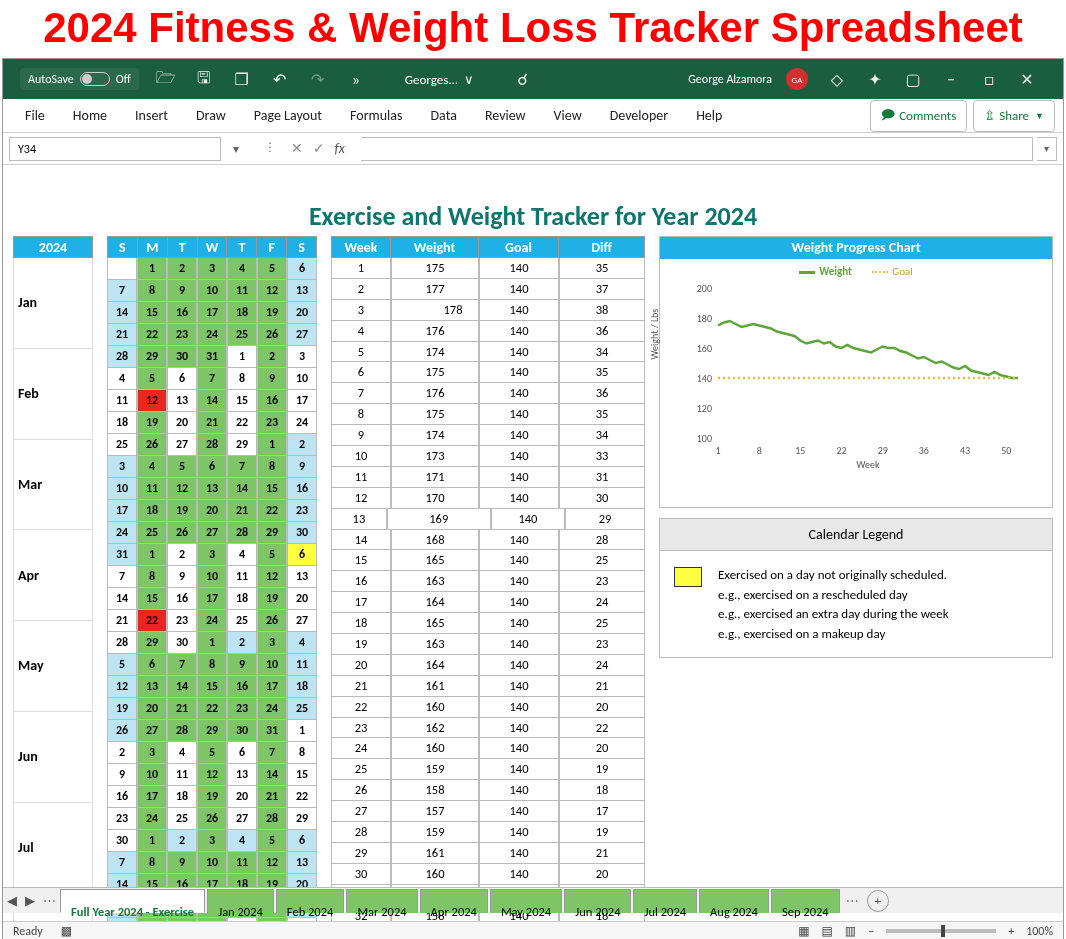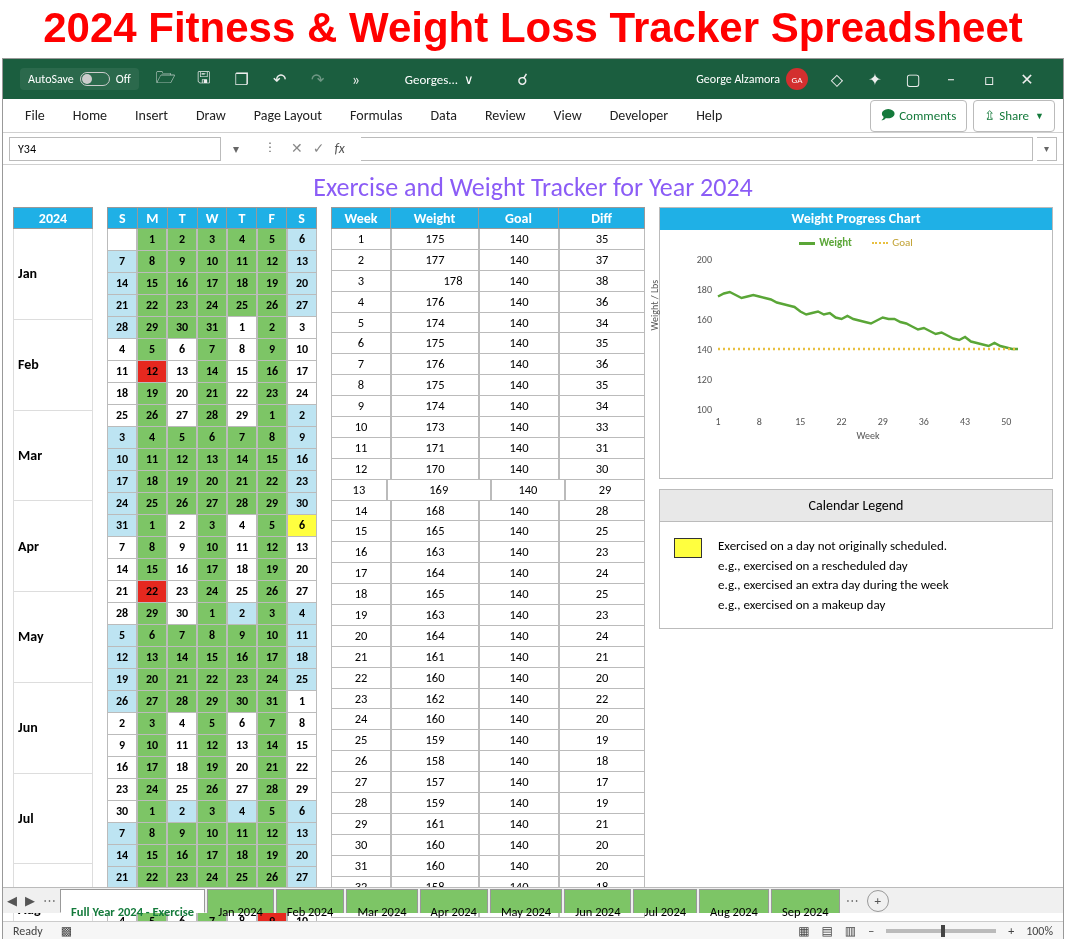--- a/index.html
+++ b/index.html
@@ -6,35 +6,35 @@
 body { background:#fff; width:1066px; height:939px; overflow:hidden; position:relative; }
 .page-title { color:#ff0000; font-size:42px; font-weight:700; text-align:center; padding:4px 0 6px; font-family:Arial,sans-serif; }
 .excel-window { border:1px solid #999; width:1062px; margin:0 2px 2px; position:relative; }
 .titlebar { background:#1b5e3f; height:40px; display:flex; align-items:center; padding:0 17px; color:#fff; }
 .autosave-toggle { display:flex; align-items:center; gap:6px; font-size:12px; background:rgba(255,255,255,0.07); border-radius:4px; padding:4px 8px; margin-right:8px; }
 .toggle-pill { width:30px; height:14px; border:1px solid #ccc; border-radius:8px; position:relative; }
 .toggle-pill::after { content:""; width:10px; height:10px; border-radius:50%; background:#ccc; position:absolute; left:1px; top:1px; }
 .tb-btn { width:38px; height:32px; display:flex; align-items:center; justify-content:center; color:#eee; cursor:pointer; font-size:16px; }
 .doc-name { font-size:13px; margin-left:30px; display:flex; align-items:center; gap:6px; }
 .tb-spacer { flex:1; }
-.user-name { font-size:12px; margin-right:6px; }
+.user-name { font-size:12px; margin-right:14px; }
 .avatar { background:#d32f2f; width:22px; height:22px; border-radius:50%; font-size:9px; display:flex; align-items:center; justify-content:center; margin-right:10px; }
 .ribbon-tabs { background:#fff; border-bottom:1px solid #d0d0d0; display:flex; align-items:center; padding:0 8px; height:34px; font-size:14px; }
 .rtab { padding:0 14px; height:100%; display:flex; align-items:center; cursor:pointer; color:#222; }
 .ribbon-right { margin-left:auto; display:flex; gap:6px; }
 .rbtn { border:1px solid #bbb; padding:4px 10px; border-radius:4px; font-size:13px; color:#147a3b; display:flex; align-items:center; gap:4px; cursor:pointer; }
 .formula-row { display:flex; align-items:center; height:32px; border-bottom:1px solid #d0d0d0; padding:4px 6px; gap:4px; }
 .name-box { width:212px; height:24px; border:1px solid #bbb; font-size:12px; padding:2px 8px; background:#fff; }
 .fx-sep { width:22px; text-align:center; color:#666; font-size:12px; }
 .fx-btns { display:flex; gap:10px; padding:0 8px; color:#888; font-size:14px; }
 .fx-label { font-style:italic; color:#555; padding-right:4px; }
 .fx-input { flex:1; height:24px; border:1px solid #bbb; border-left:none; padding:2px 6px; font-size:12px; }
 .fx-drop { width:20px; height:24px; border:1px solid #bbb; border-left:none; display:flex; align-items:center; justify-content:center; font-size:10px; color:#666; }
 .sheet-area { padding:6px 10px 0; background:#fff; height:774px; position:relative; overflow:hidden; }
-.sheet-title { color:#8b5cf6; font-weight:400; font-size:26px; text-align:center; margin-bottom:4px; }
+.sheet-title { color:#0f766e; font-weight:700; font-size:26px; text-align:center; margin-bottom:4px;margin-top:29px; }
 .content-grid { display:flex; gap:14px; }
 .yearcol { width:80px; display:flex; flex-direction:column; }
 .hdr-cell { background:#1fb0e6; color:#fff; font-weight:700; text-align:center; font-size:14px; height:22px; line-height:22px; border:1px solid #999; }
 .month-label { font-weight:700; font-size:14px; display:flex; align-items:center; justify-content:flex-start; padding-left:4px; flex:1; border:1px solid #ddd; border-top:none; }
 .cal-col { width:210px; }
 .cal-head { display:flex; }
 .cal-head .hdr-cell { flex:1; border-left:none; }
 .cal-head .hdr-cell:first-child { border-left:1px solid #999; }
 .cal-body { display:flex; flex-wrap:wrap; }
 .cal-cell { width:30px; height:22px; border:1px solid #bbb; border-top:none; font-size:12px; text-align:center; line-height:20px; color:#000; font-weight:700; }

